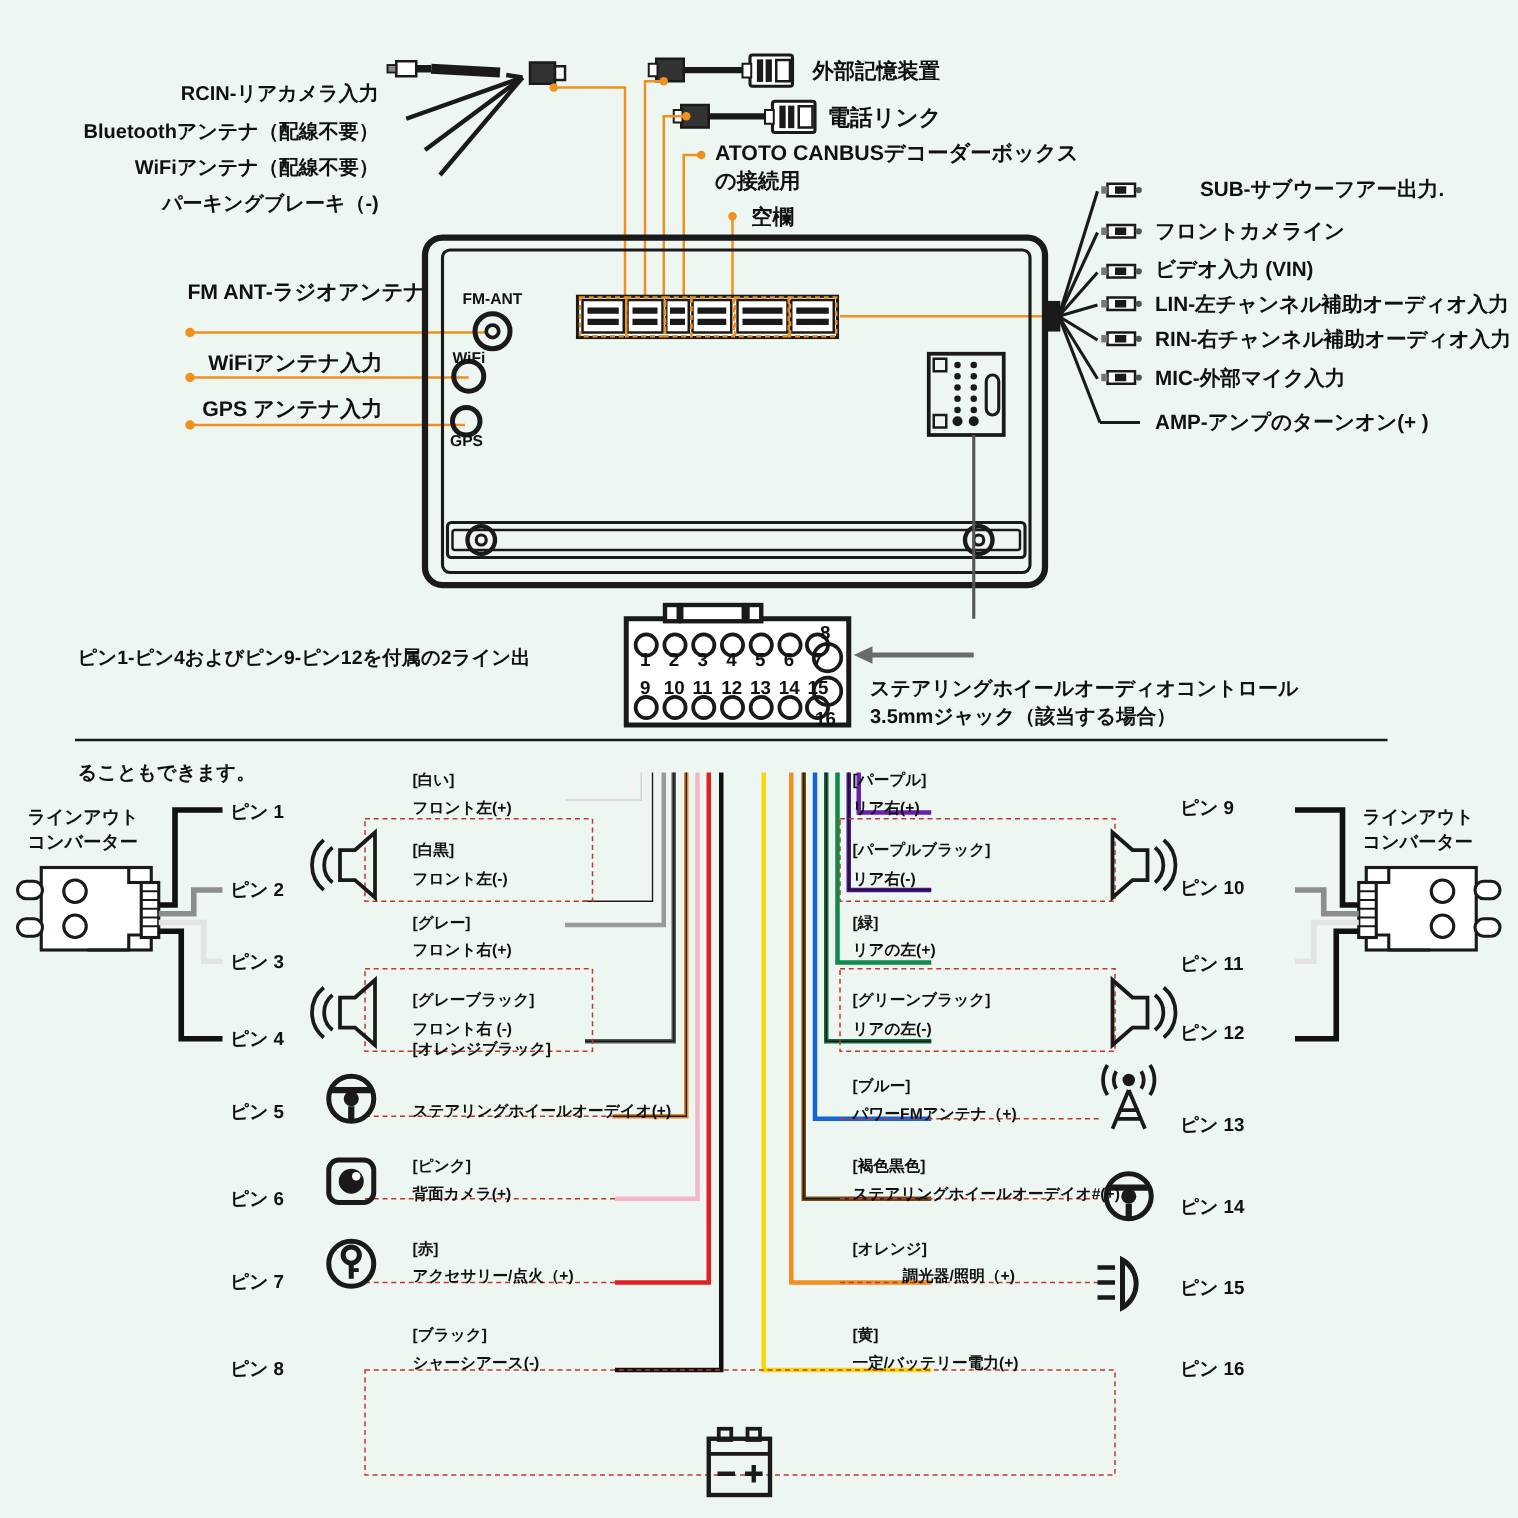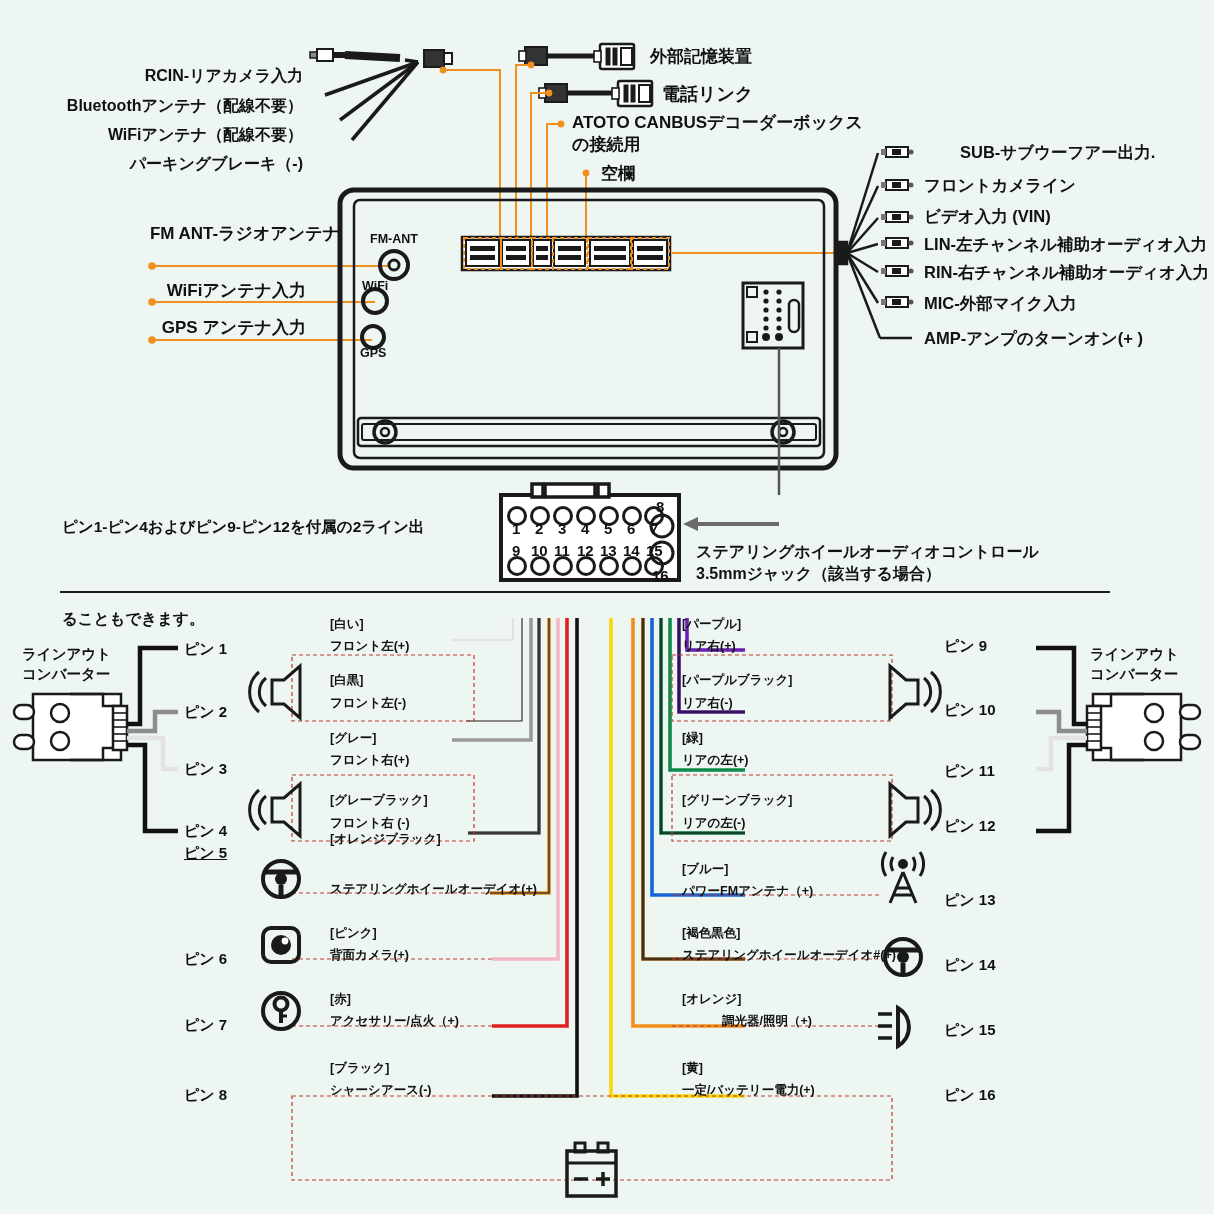--- a/index.html
+++ b/index.html
@@ -441,21 +441,21 @@
 
 <div class="convlbl" style="left:22px;top:645px;">ラインアウト</div>
 <div class="convlbl" style="left:22px;top:665px;">コンバーター</div>
 <div class="convlbl" style="left:1090px;top:645px;">ラインアウト</div>
 <div class="convlbl" style="left:1090px;top:665px;">コンバーター</div>
 
 <div class="pinlbl" style="left:184px;top:640px;">ピン 1</div>
 <div class="pinlbl" style="left:184px;top:703px;">ピン 2</div>
 <div class="pinlbl" style="left:184px;top:760px;">ピン 3</div>
 <div class="pinlbl" style="left:184px;top:822px;">ピン 4</div>
-<div class="pinlbl" style="left:184px;top:844px;text-decoration:underline;">ピン 5</div>
+<div class="pinlbl" style="left:184px;top:880px;">ピン 5</div>
 <div class="pinlbl" style="left:184px;top:950px;">ピン 6</div>
 <div class="pinlbl" style="left:184px;top:1016px;">ピン 7</div>
 <div class="pinlbl" style="left:184px;top:1086px;">ピン 8</div>
 
 <div class="wirelbl" style="left:330px;top:615px;">[白い]</div>
 <div class="wirelbl" style="left:330px;top:637px;">フロント左(+)</div>
 <div class="wirelbl" style="left:330px;top:671px;">[白黒]</div>
 <div class="wirelbl" style="left:330px;top:694px;">フロント左(-)</div>
 <div class="wirelbl" style="left:330px;top:729px;">[グレー]</div>
 <div class="wirelbl" style="left:330px;top:751px;">フロント右(+)</div>

